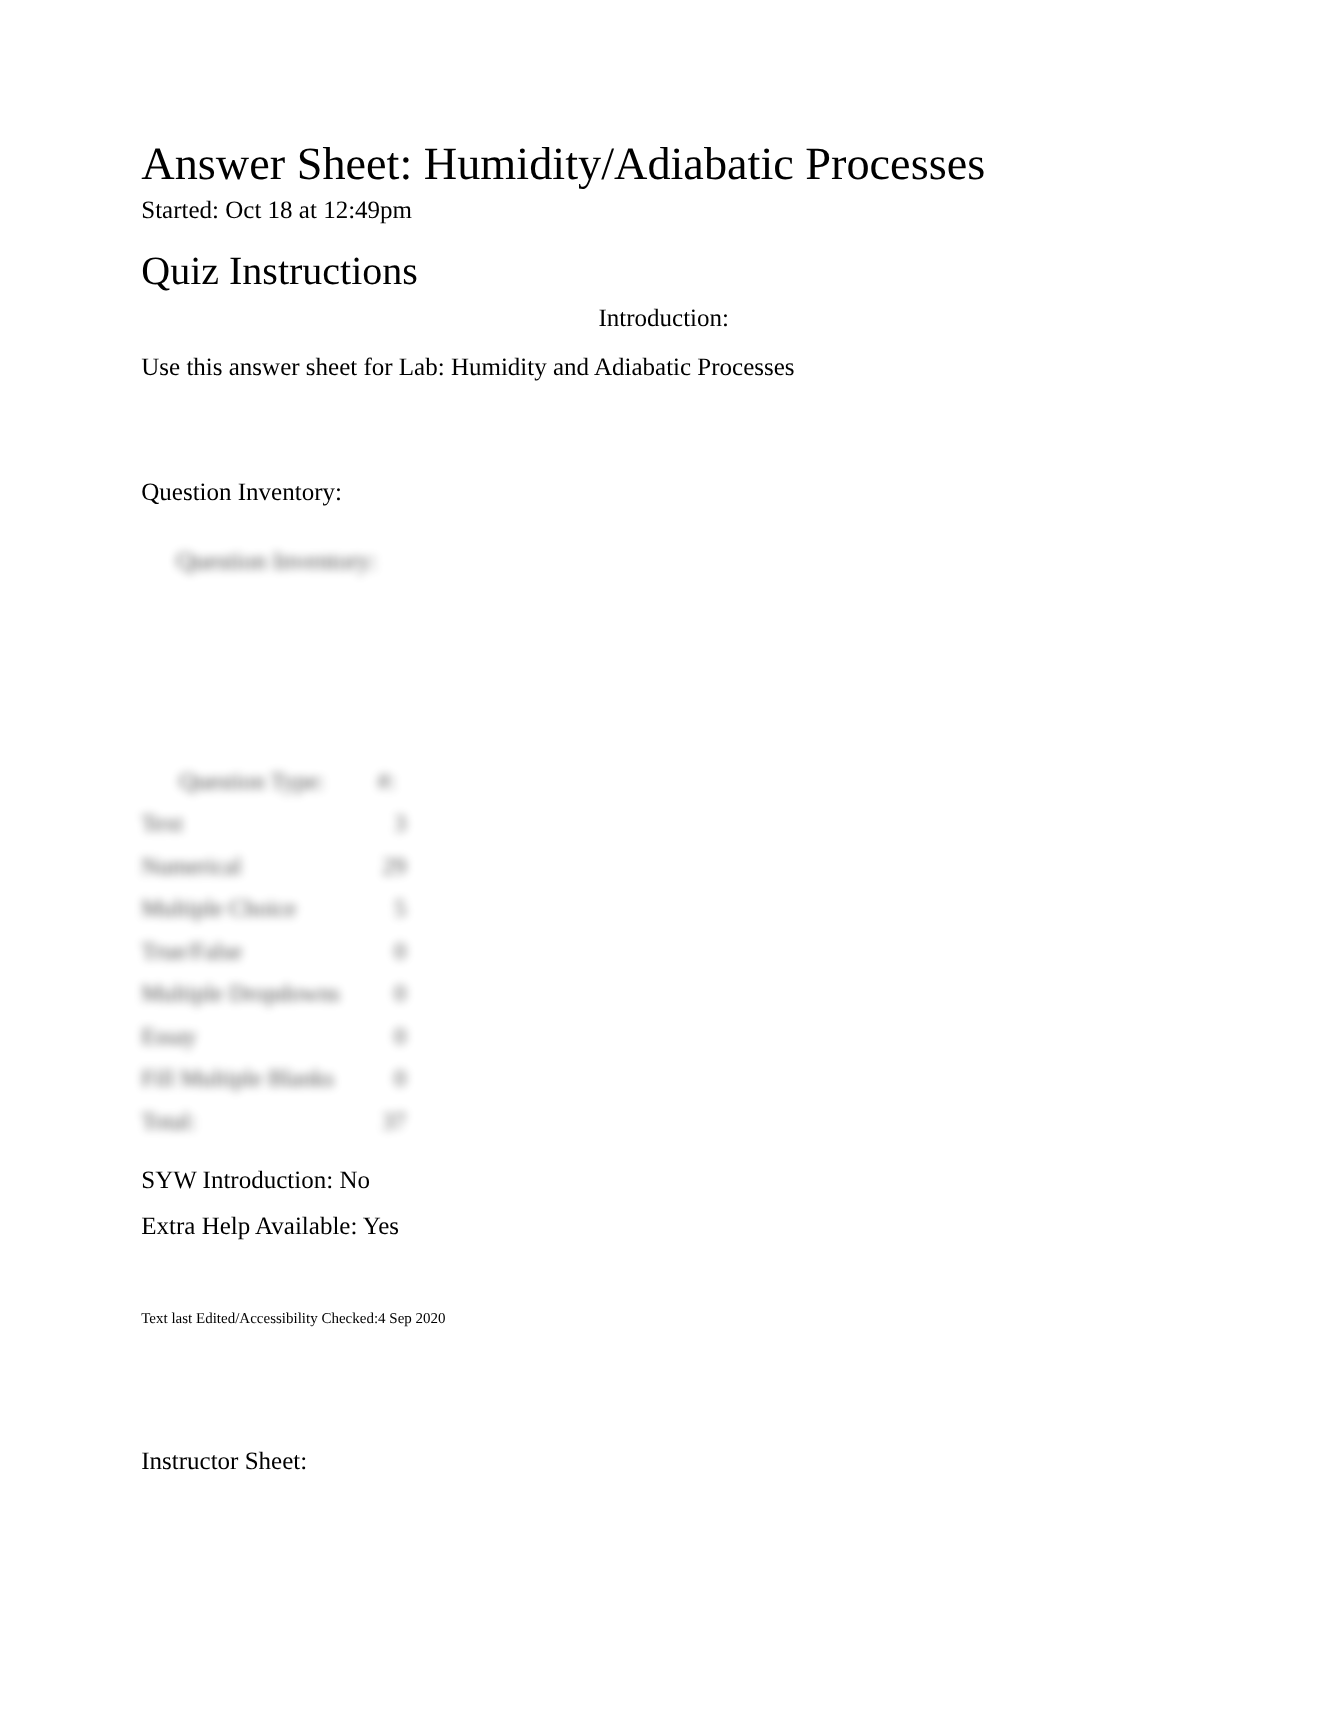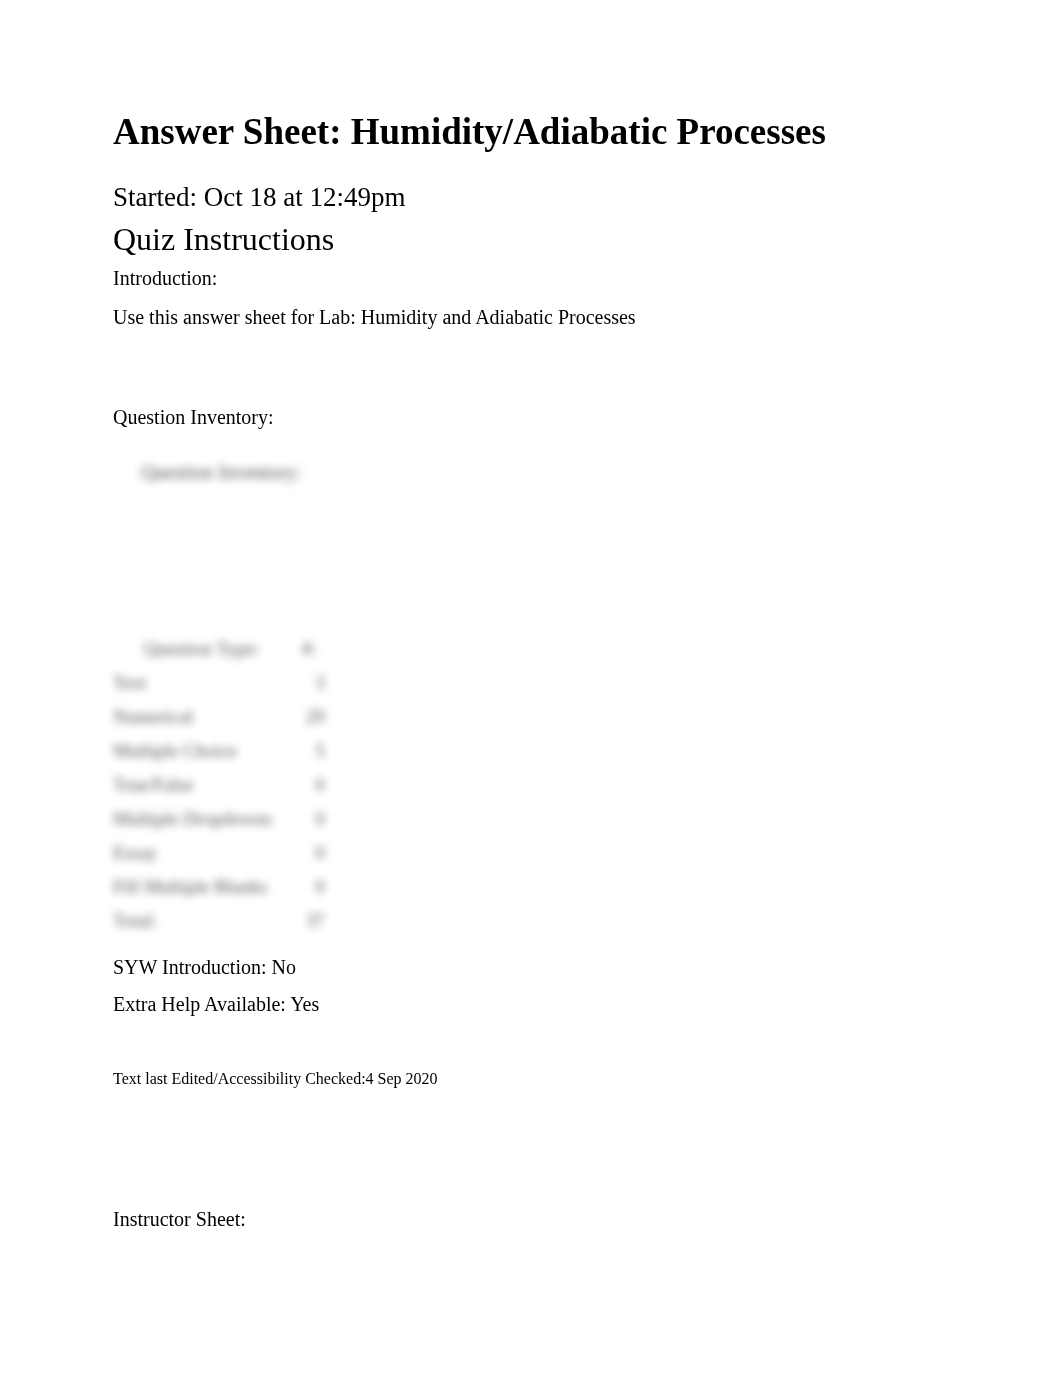--- a/index.html
+++ b/index.html
@@ -10,35 +10,36 @@
     body {
       width: 1062px;
       height: 1377px;
       background: #ffffff;
       font-family: Georgia, "Times New Roman", serif;
       color: #000000;
       padding: 110px 113px 0 113px;
     }
     .title {
       font-size: 37px;
-      font-weight: bold;
-      margin-bottom: 29px;
+      font-weight: normal;
+      margin-bottom: 4px;
     }
     .started {
-      font-size: 27px;
-      margin-bottom: 8px;
+      font-size: 20px;
+      margin-bottom: 18px;
     }
     .instructions-heading {
       font-size: 32px;
       font-weight: normal;
       margin-bottom: 9px;
     }
     .intro-label {
       font-size: 20px;
       margin-bottom: 16px;
+      text-align: center;
     }
     .intro-text {
       font-size: 20px;
       margin-bottom: 77px;
     }
     .inventory-label {
       font-size: 20px;
       margin-bottom: 32px;
     }
     .inventory-caption {
@@ -78,23 +79,23 @@
     .inventory-table td.num-cell {
       text-align: right;
       padding-right: 4px;
       padding-left: 16px;
     }
     .meta-line {
       font-size: 20px;
       margin-bottom: 14px;
     }
     .edited-line {
-      font-size: 16px;
+      font-size: 12px;
       margin-top: 54px;
-      margin-bottom: 120px;
+      margin-bottom: 96px;
     }
     .instructor-note {
       font-size: 20px;
     }
   </style>
 </head>
 <body>
 
 <h1 class="title">Answer Sheet: Humidity/Adiabatic Processes</h1>
 <div class="started">Started: Oct 18 at 12:49pm</div>

